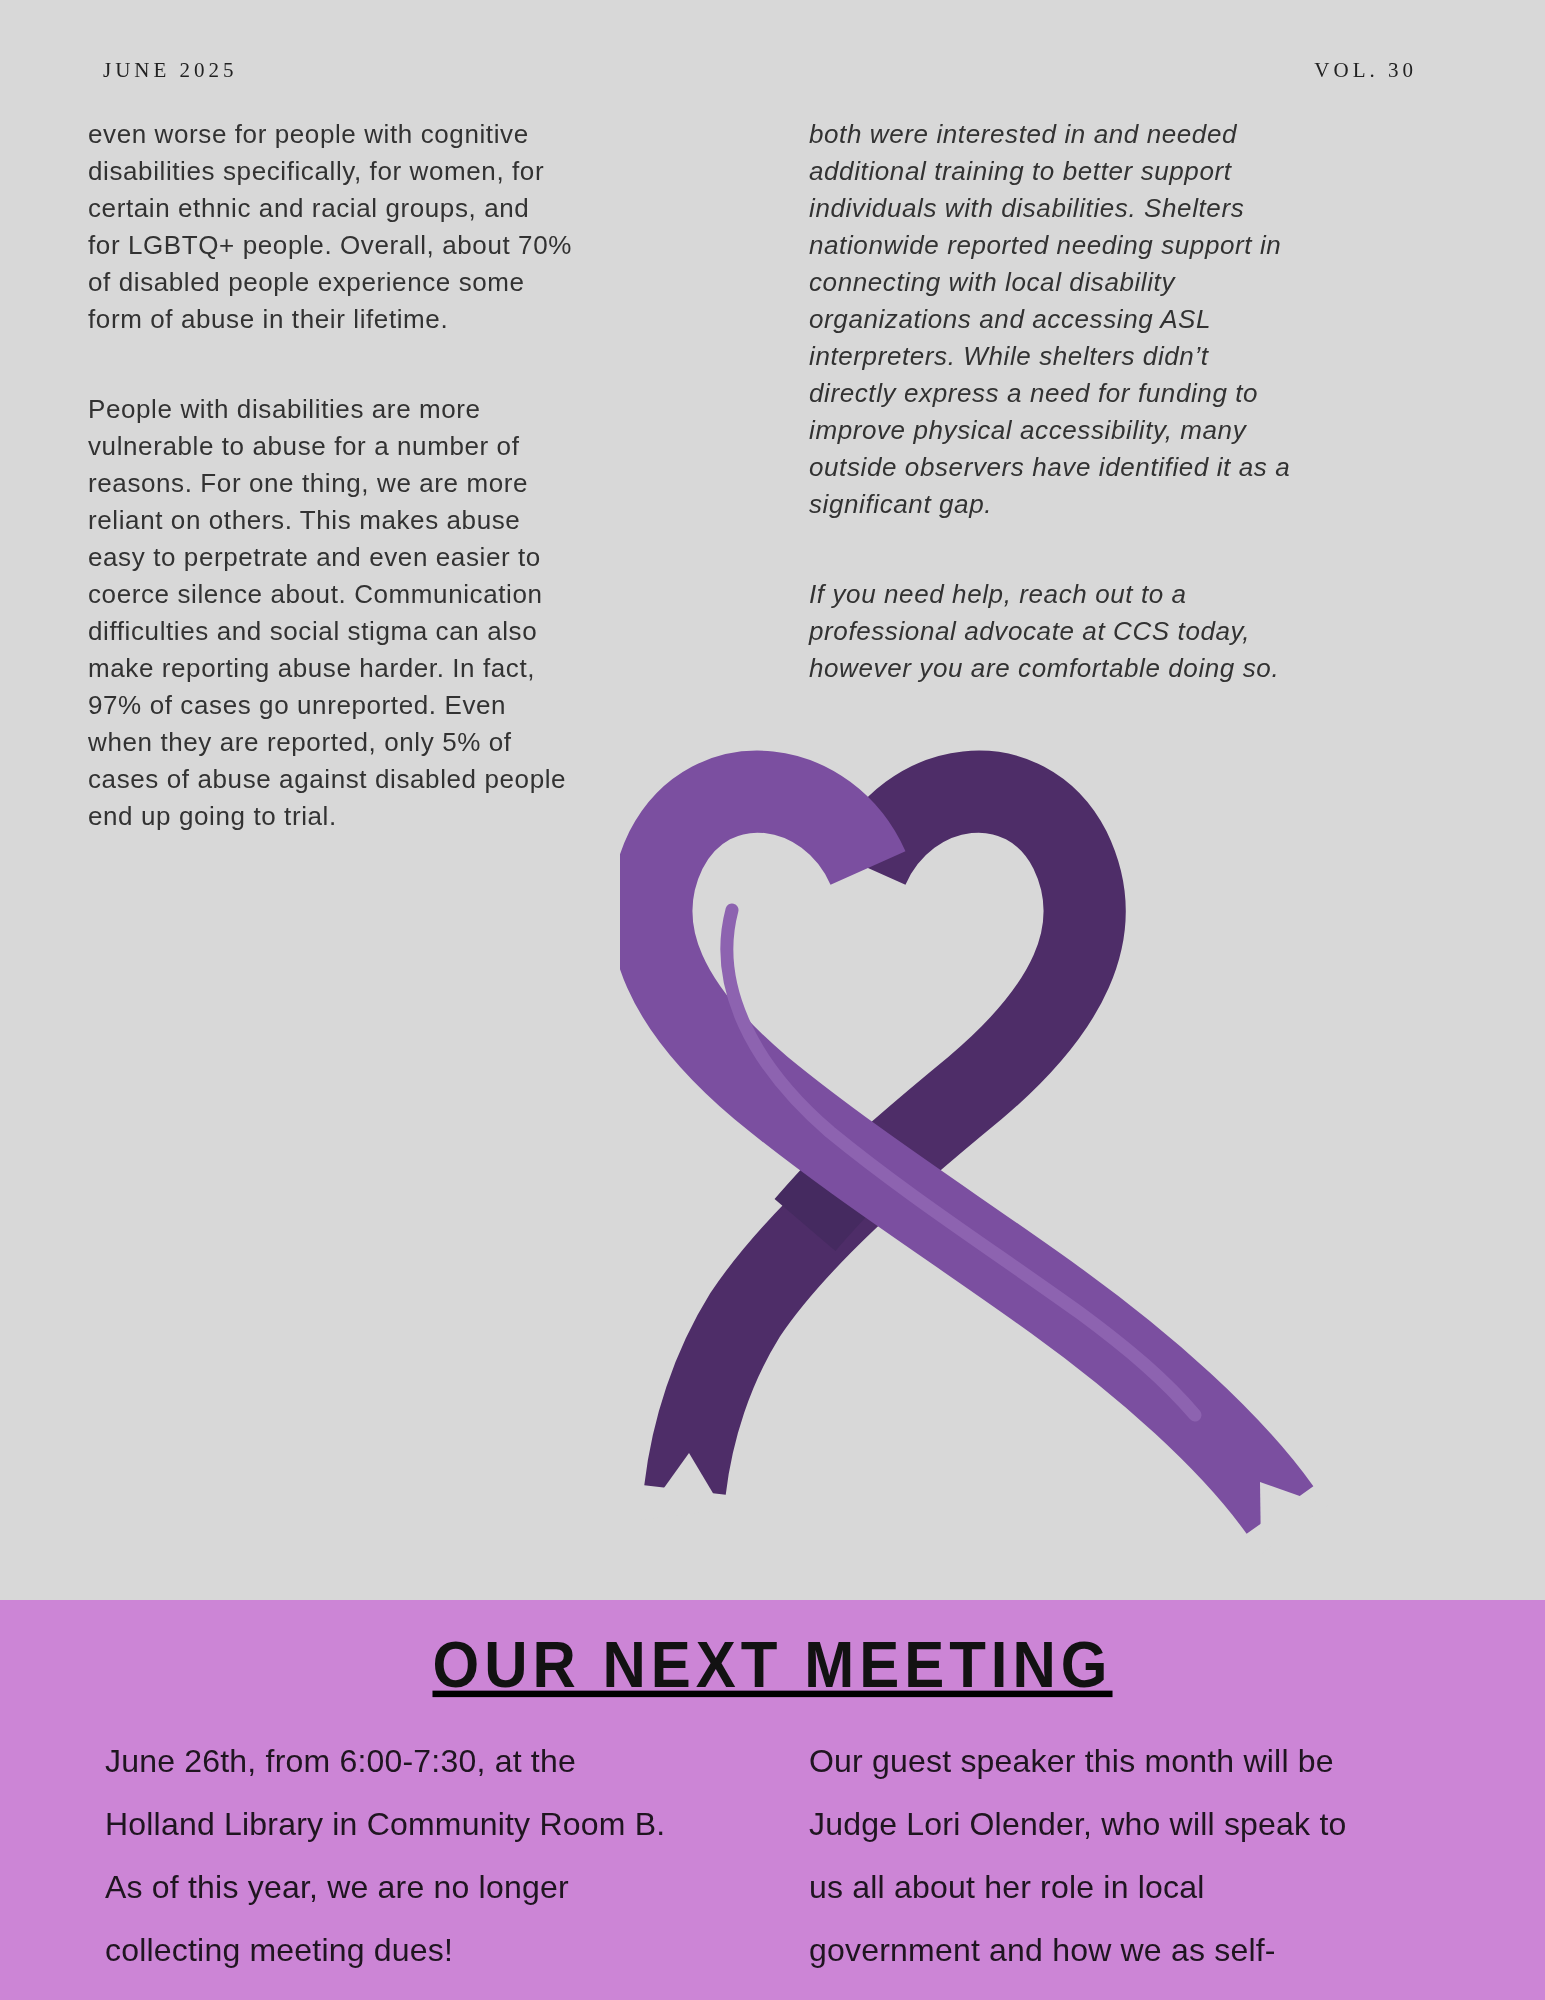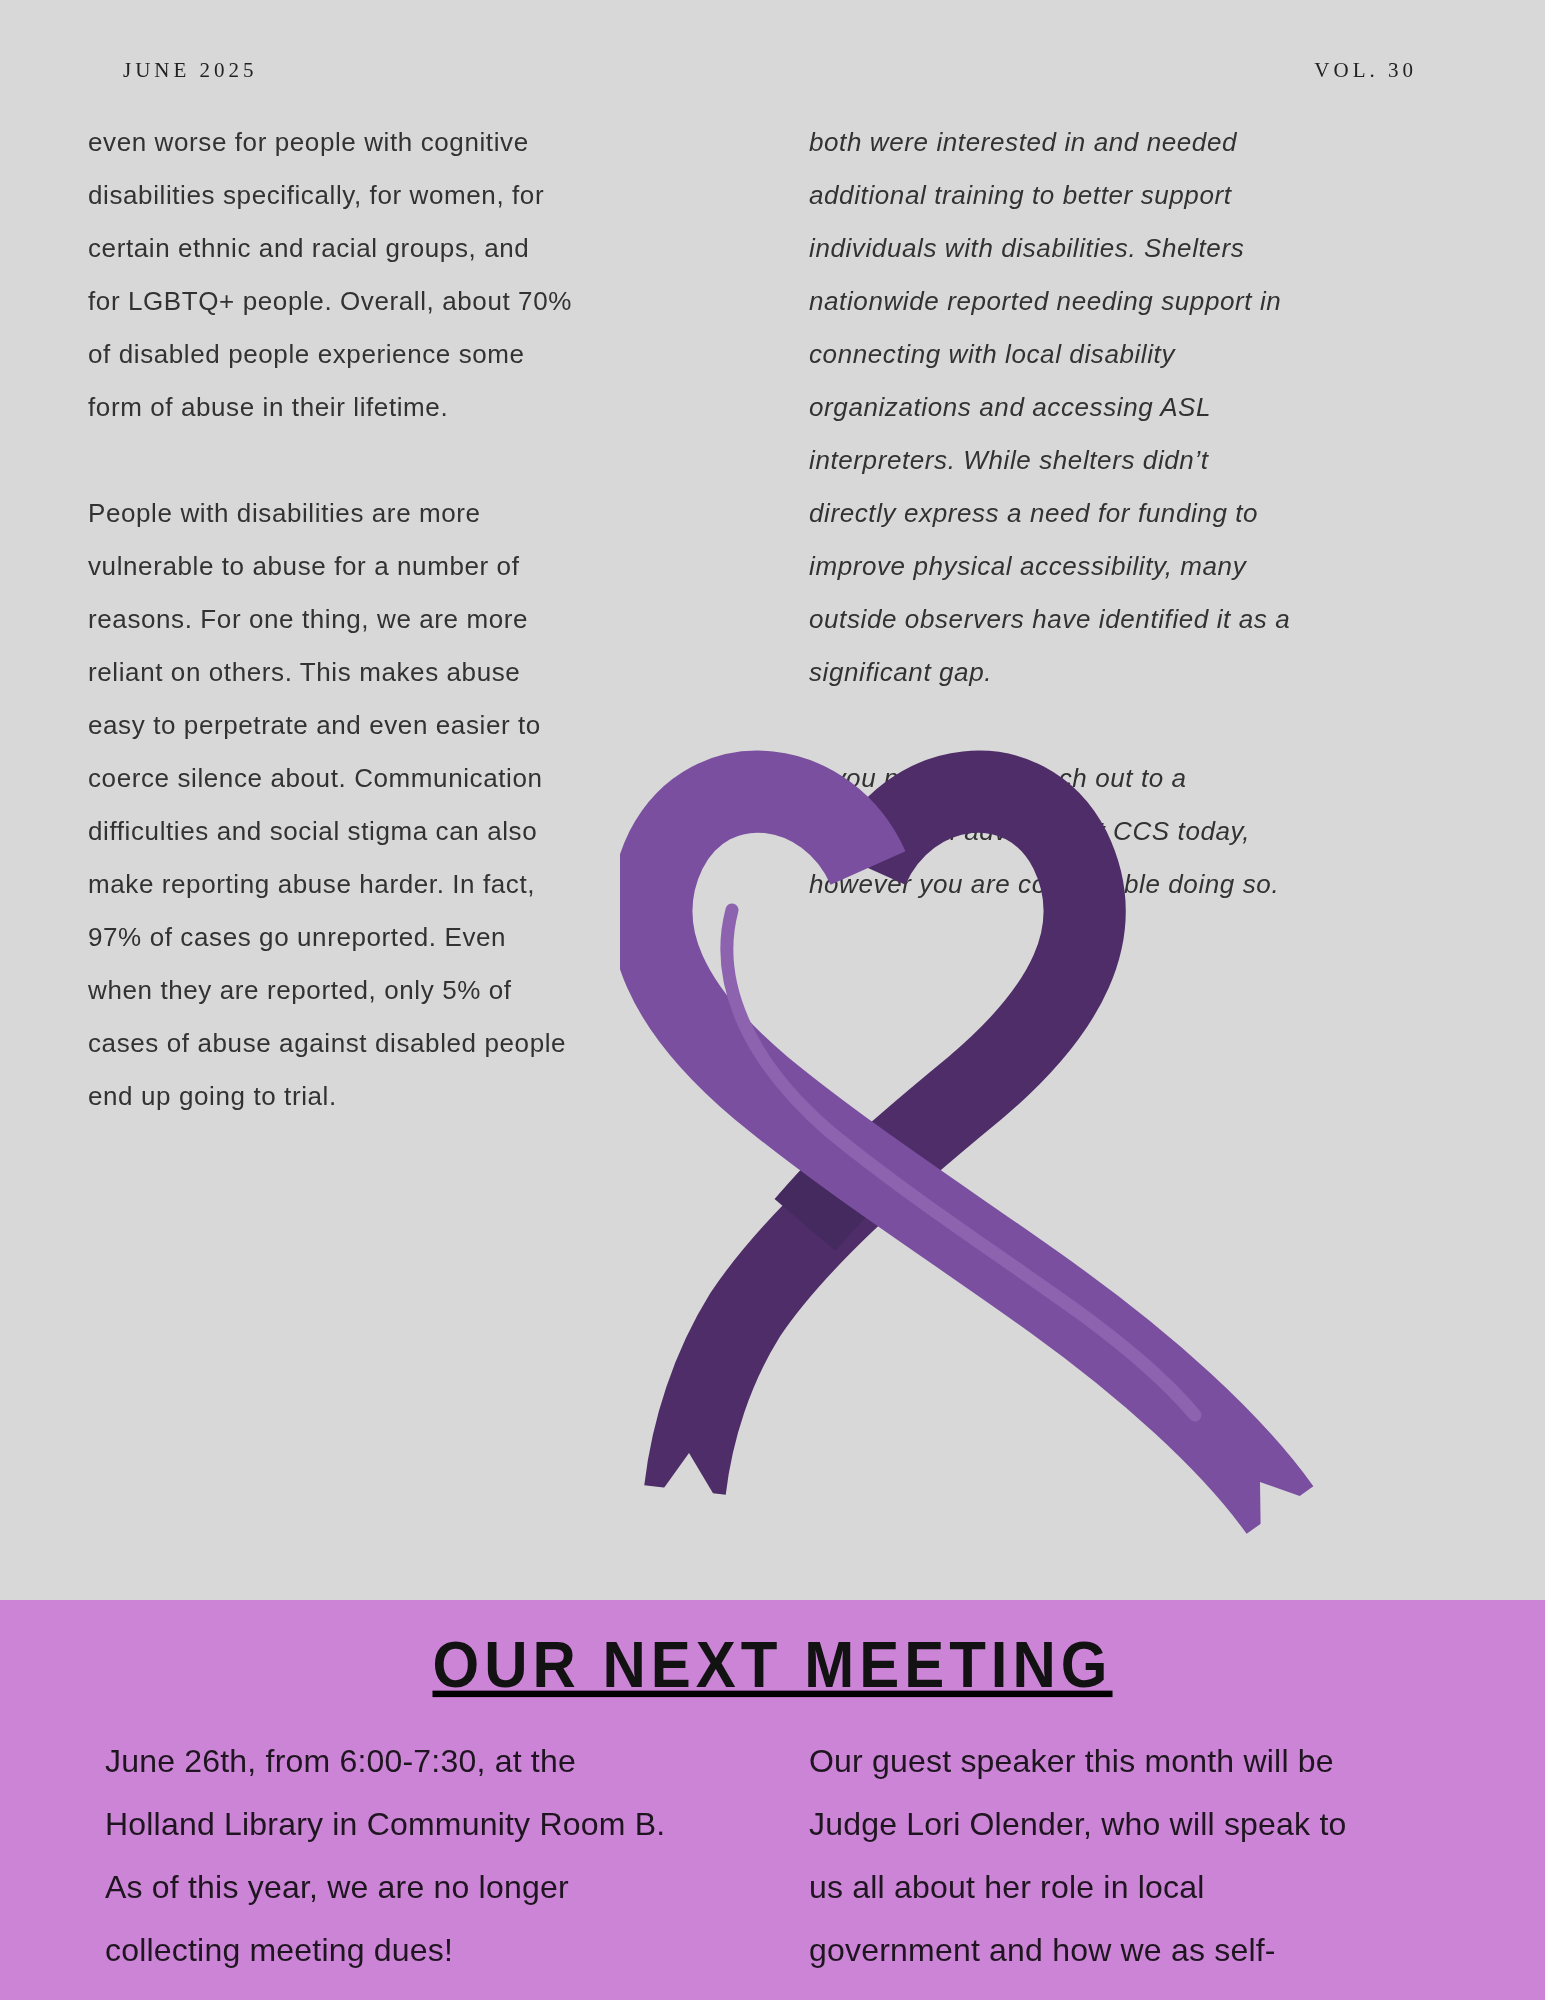--- a/index.html
+++ b/index.html
@@ -8,39 +8,39 @@
     position: relative;
     width: 1545px;
     height: 2000px;
     background: #d8d8d8;
     overflow: hidden;
     font-family: "Liberation Sans", sans-serif;
   }
   
   .masthead {
     position: absolute;
-    top: 58px; left: 123px; right: 128px;
+    top: 58px; left: 103px; right: 128px;
     display: flex;
     justify-content: space-between;
     font-family: "Liberation Serif", serif;
     font-size: 21px;
     letter-spacing: 4px;
     color: #222222;
   }
   
   .col {
     position: absolute;
     top: 116px;
     color: #323232;
   }
   .col-left  { left: 88px;  width: 620px; }
   .col-right { left: 809px; width: 680px; font-style: italic; }
   .body-text {
     font-size: 26px;
-    line-height: 53px;
+    line-height: 37px;
     letter-spacing: 0.6px;
     white-space: pre-line;
     margin-bottom: 53px;
   }
   
   .ribbon-wrap {
     position: absolute;
     left: 620px;
     top: 745px;
     width: 740px;

